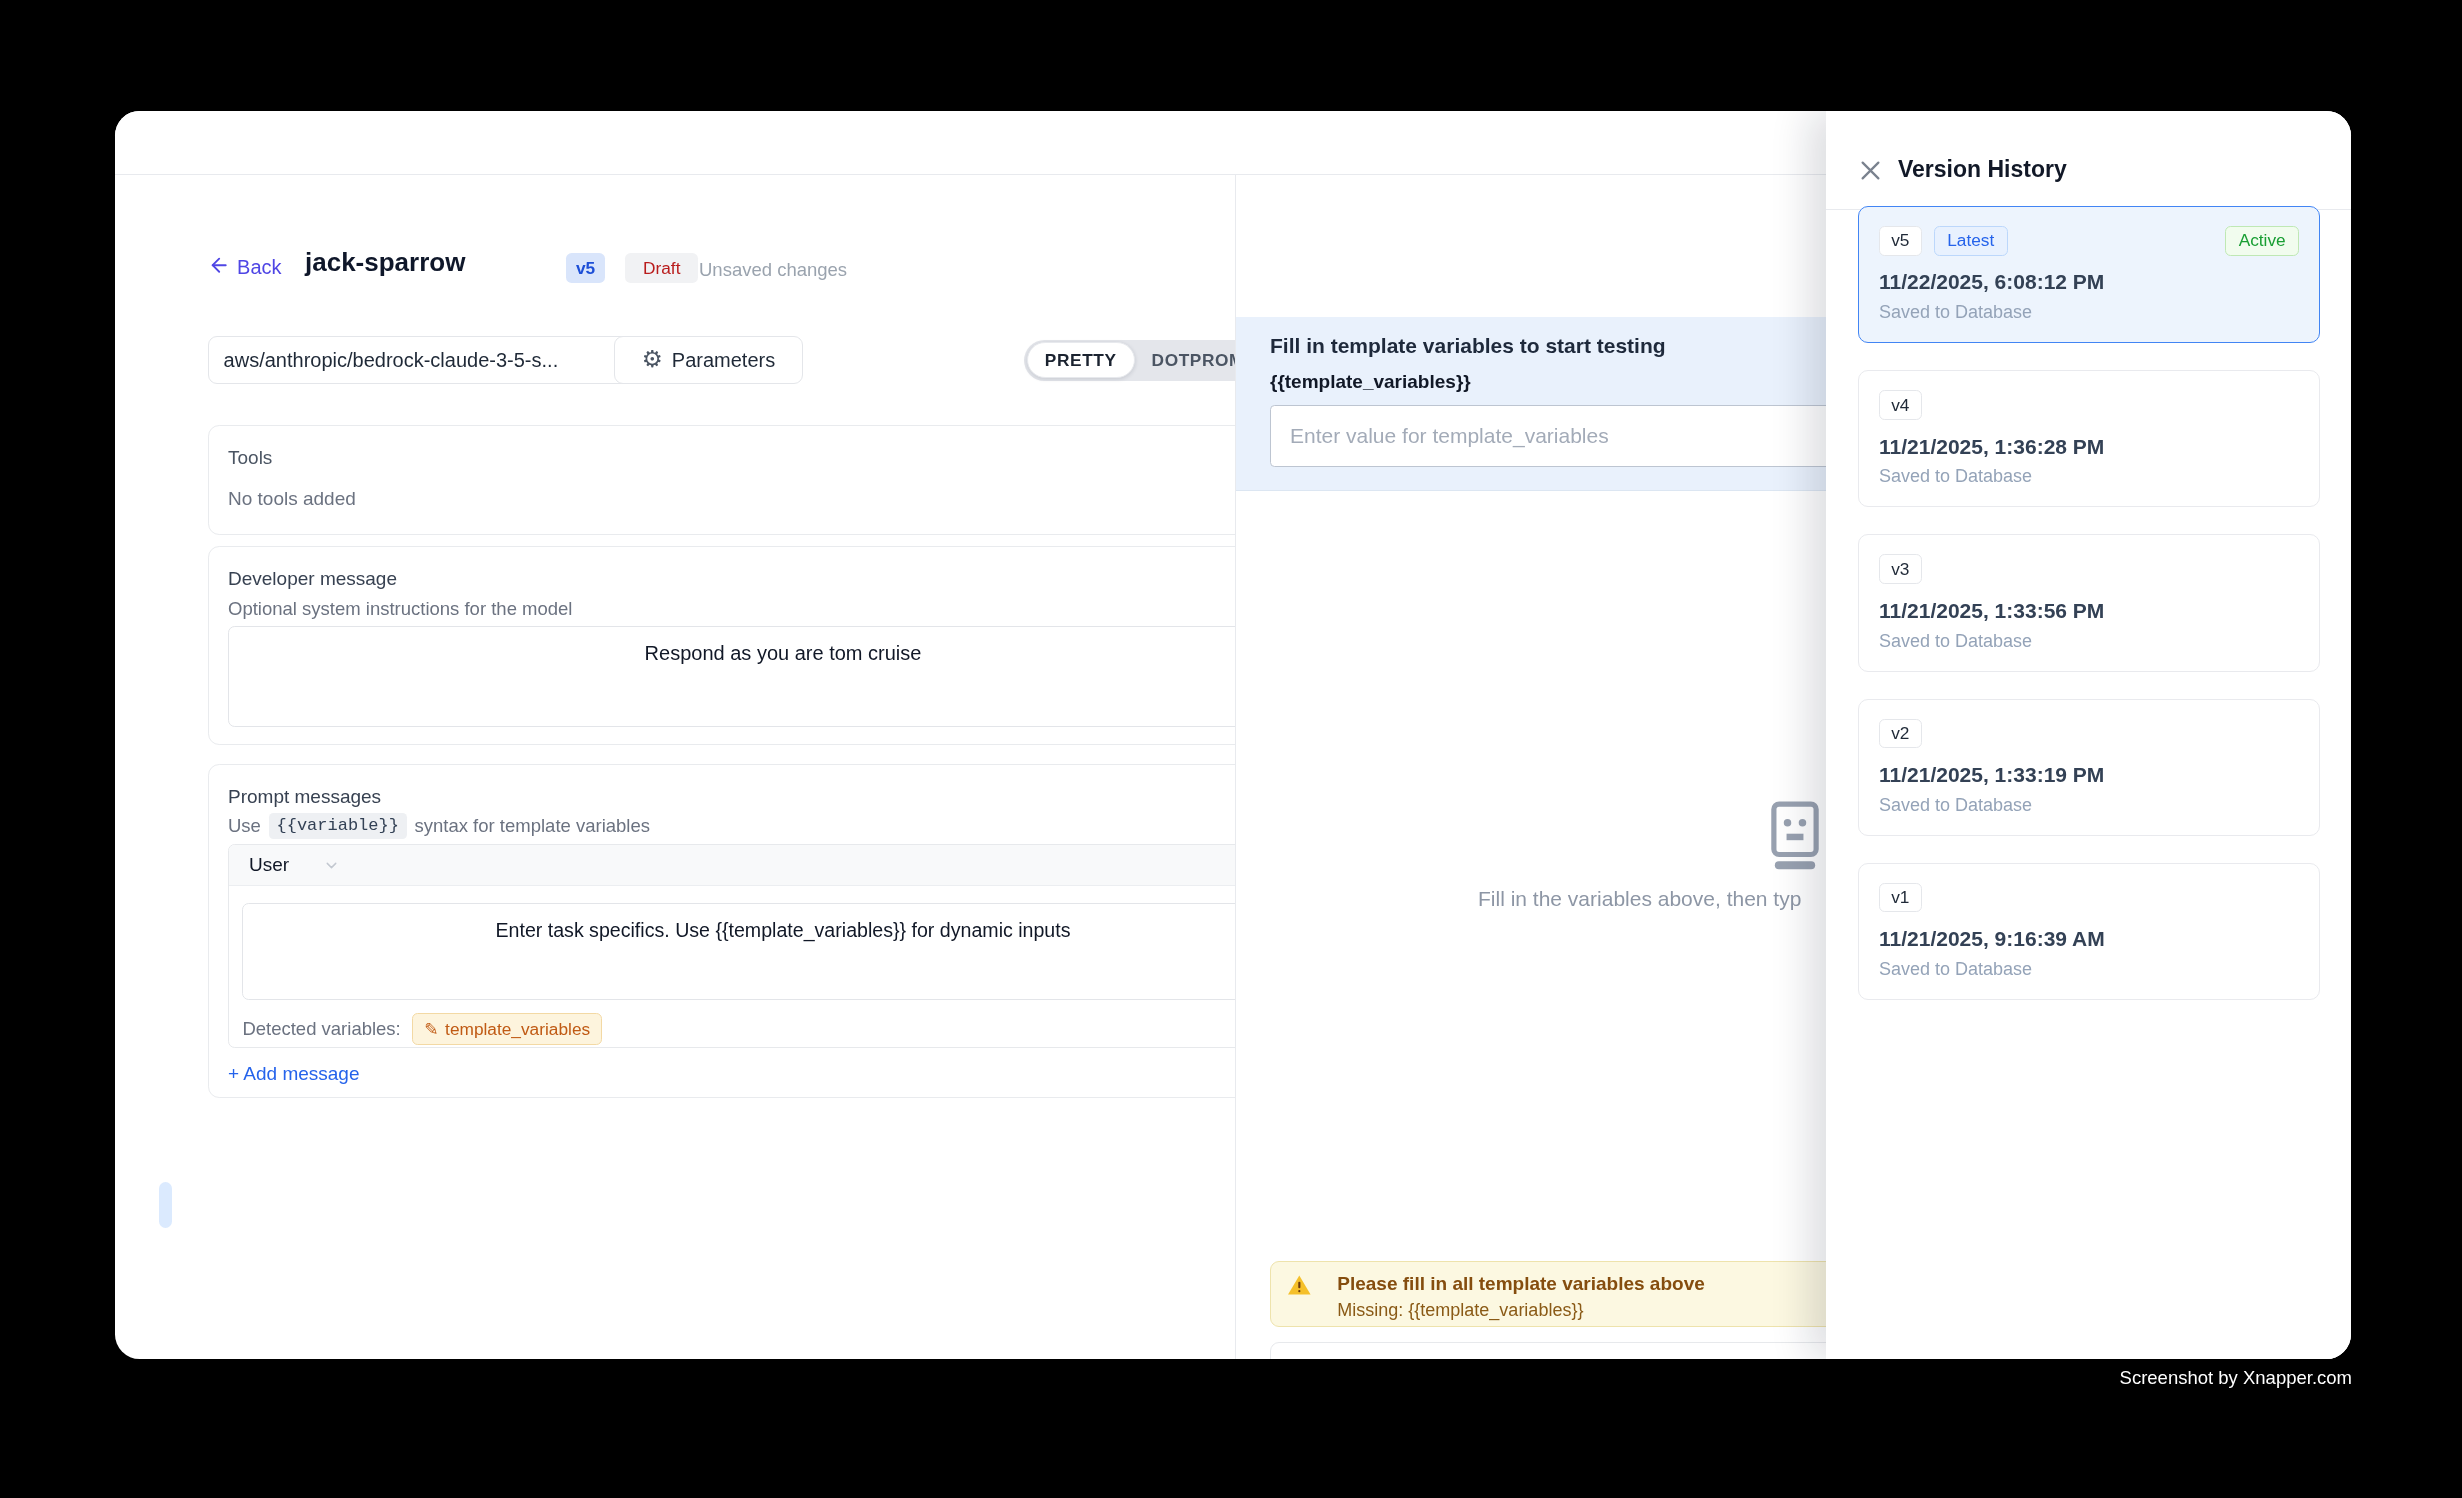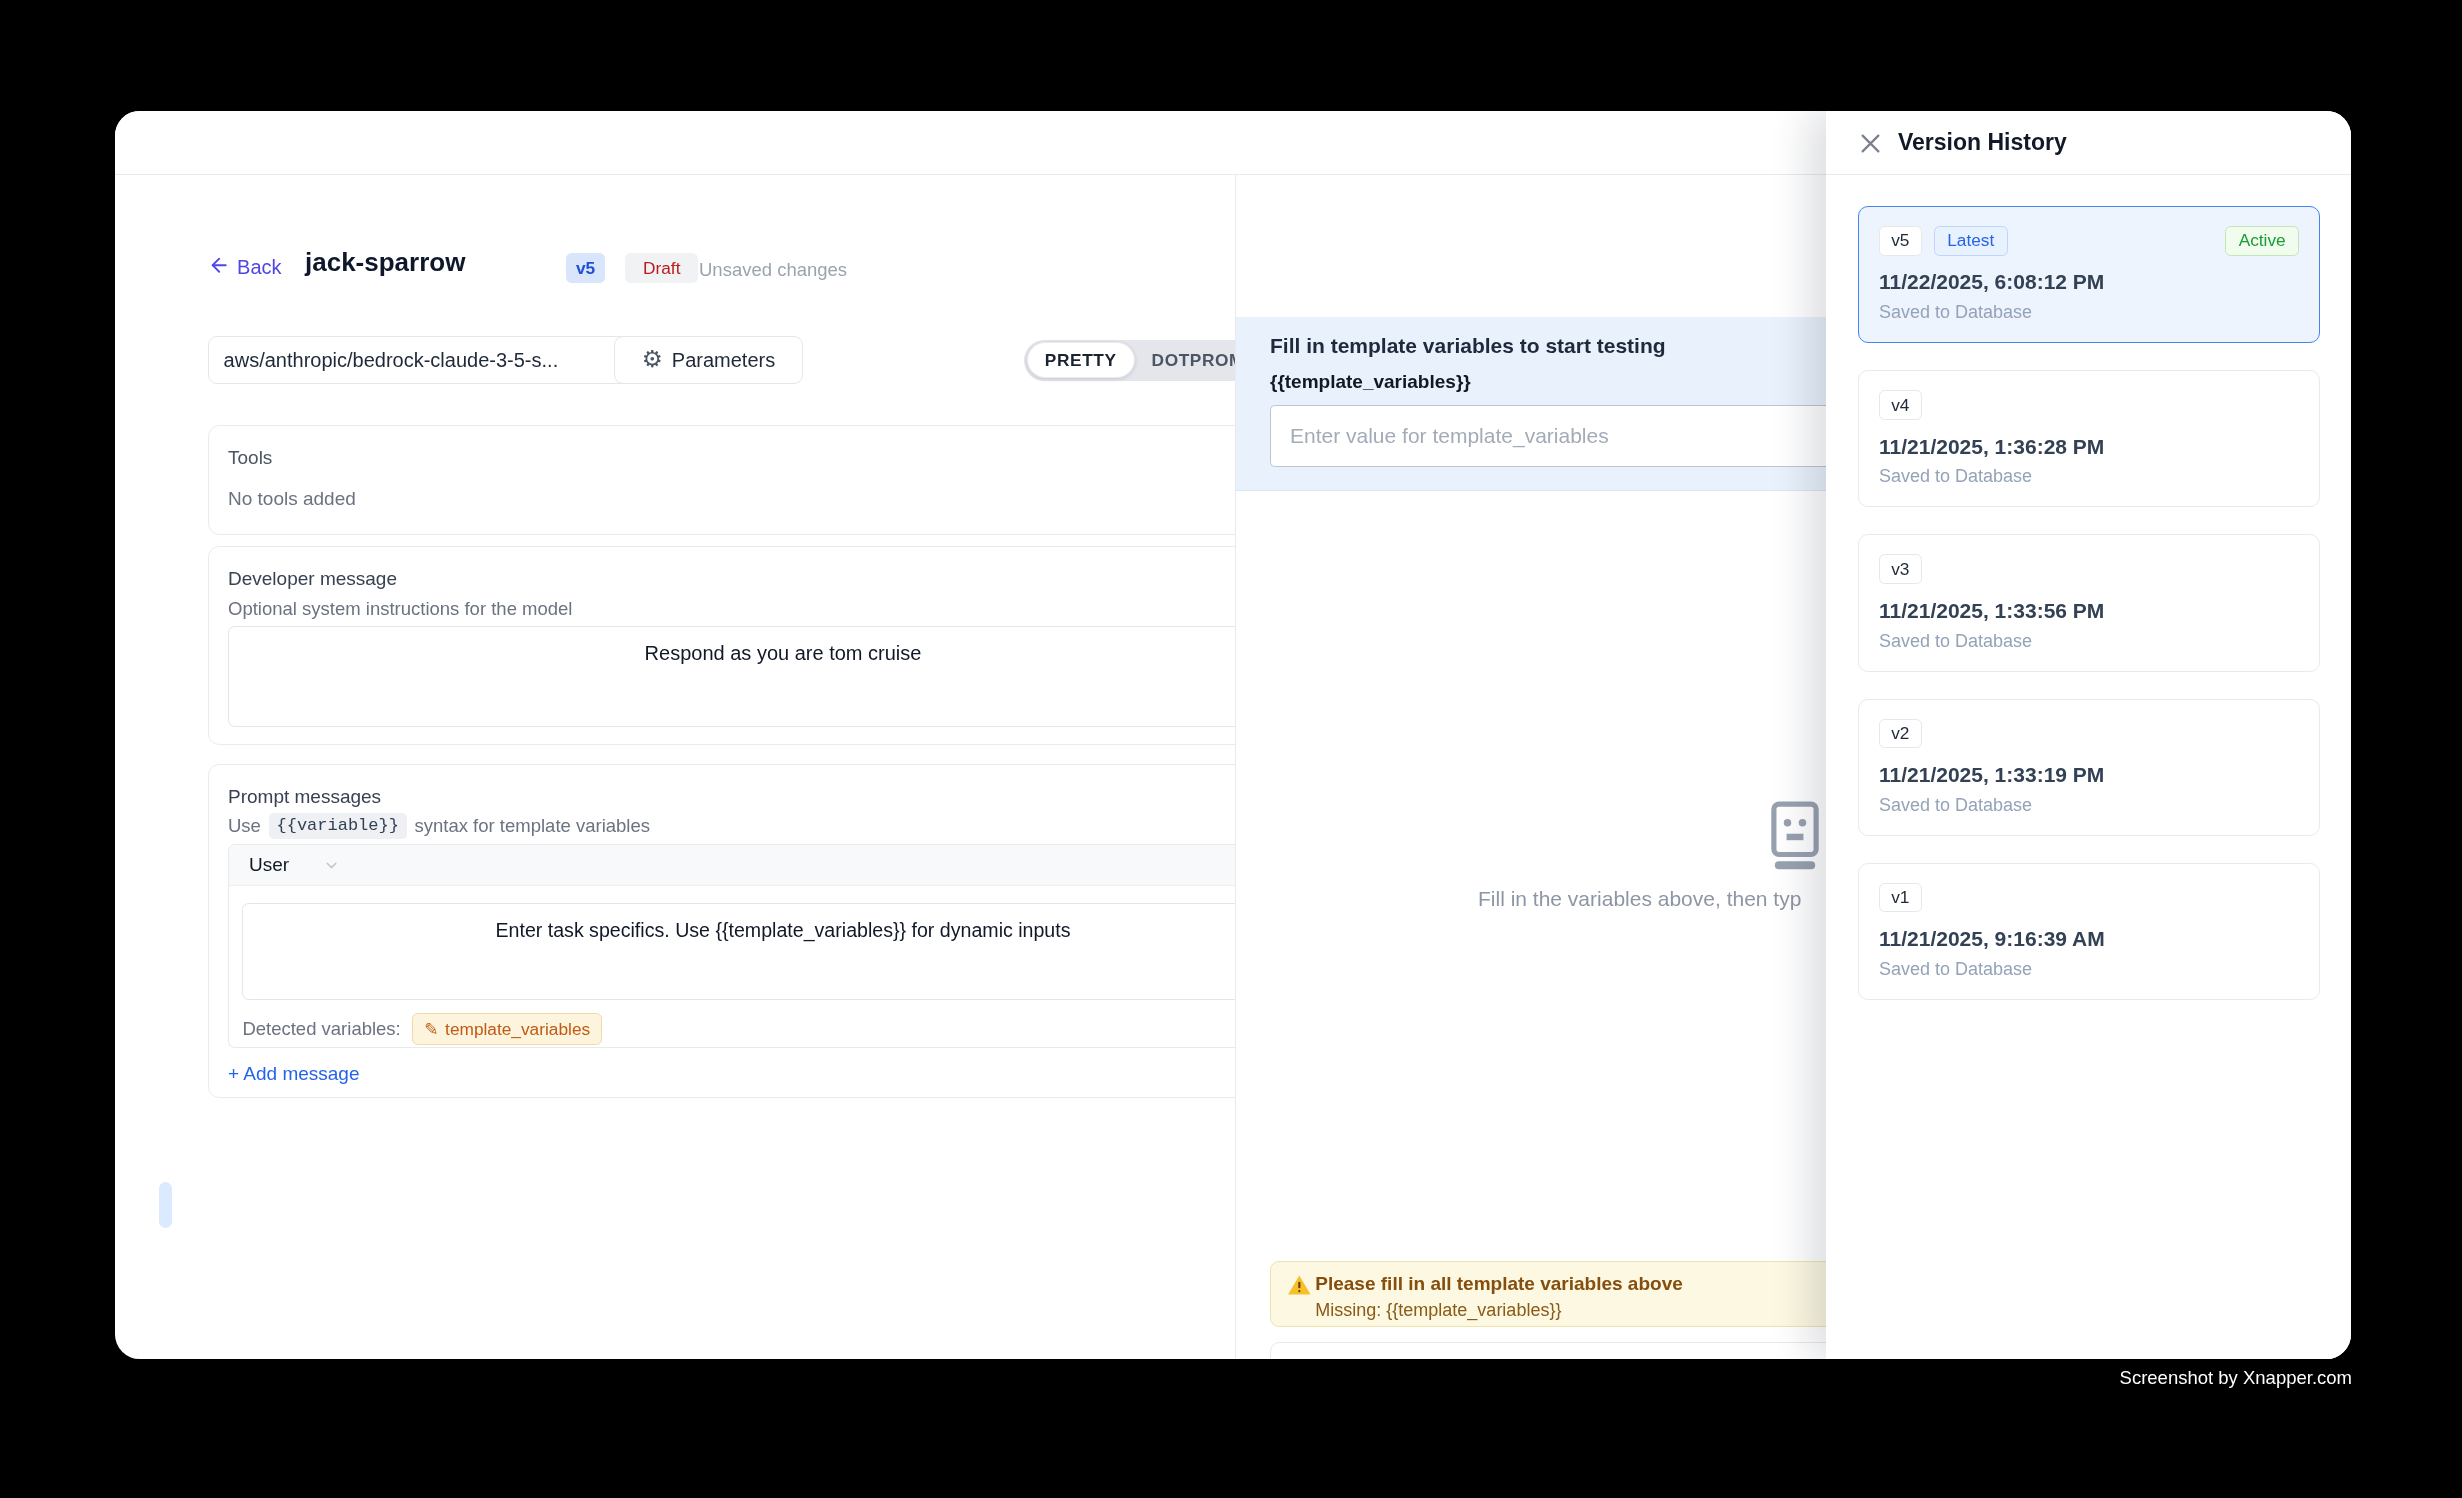--- a/index.html
+++ b/index.html
@@ -103,37 +103,37 @@
     position:absolute; left:34px; top:88px; width:1053px; height:62px;
     background:#fff; border:1.1px solid #bdc5d1; border-radius:4.5px;
     font-family:"Liberation Sans",sans-serif; font-size:21px; color:#111827; padding:0 19px;
   }
   .var-input::placeholder { color:#a3abb8; }
   .empty-state-icon { position:absolute; left:520px; top:621px; }
   .empty-state-text { position:absolute; left:242px; top:712px; font-size:21px; color:#8d96a5; white-space:nowrap; }
   .warning-box {
     position:absolute; left:34px; top:1086px; width:1053px; height:66px;
     background:#fcf8e1; border:1.1px solid #eee3ac; border-radius:9px;
-    display:flex; padding:11.2px 15.7px; gap:4px;
+    display:flex; padding:11.2px 15.7px; gap:26px;
   }
   .warn-texts { display:flex; flex-direction:column; gap:4.5px; }
   .warn-title { font-size:19px; font-weight:700; color:#854d0e; }
   .warn-detail { font-size:18px; color:#8a5a16; }
   .chat-sliver {
     position:absolute; left:34px; top:1167px; width:1053px; height:45px;
     background:#fff; border:1.1px solid #e7e9ec; border-radius:9px 9px 0 0;
   }
 
   
   .version-panel {
     position:absolute; left:1711px; top:0; width:525px; height:100%;
     background:#fff; border-radius:0 24.6px 24.6px 0;
     box-shadow:-17px 0 39px rgba(15,23,42,.14); z-index:5;
   }
-  .vp-header { position:relative; height:64px; border-bottom:1.1px solid #e8eaee; }
+  .vp-header { position:relative; height:72px; border-bottom:1.1px solid #e8eaee;margin-top:27px; }
   .vp-close { position:absolute; left:31px; top:18.5px; width:27px; height:27px; cursor:pointer; }
   .vp-title { position:absolute; left:72px; top:18px; font-size:23px; font-weight:700; color:#111827; }
   .vp-list { position:absolute; left:32px; right:31px; top:95px; display:flex; flex-direction:column; gap:27px; }
   .v-entry { border:1.1px solid #e9eaee; border-radius:10px; background:#fff; padding:19px 20px; cursor:pointer; }
   .v-entry.selected { background:#edf4fd; border-color:#4285f4; }
   .v-badges { display:flex; align-items:center; gap:12.3px; }
   .v-chip { background:#fff; border:1.1px solid #e5e7eb; border-radius:5.6px; padding:3.4px 11.2px; font-size:17.3px; font-weight:500; color:#1f2937; }
   .v-latest { background:#e8f1fe; border:1.1px solid #bcd7fb; border-radius:5.6px; padding:3.4px 12.3px; font-size:17.3px; font-weight:500; color:#2563eb; }
   .v-active { margin-left:auto; background:#f1fcee; border:1.1px solid #bfe8b4; border-radius:5.6px; padding:3.4px 12.3px; font-size:17.3px; font-weight:500; color:#189e33; }
   .v-time { margin-top:14.6px; font-size:21px; font-weight:700; color:#334155; }

